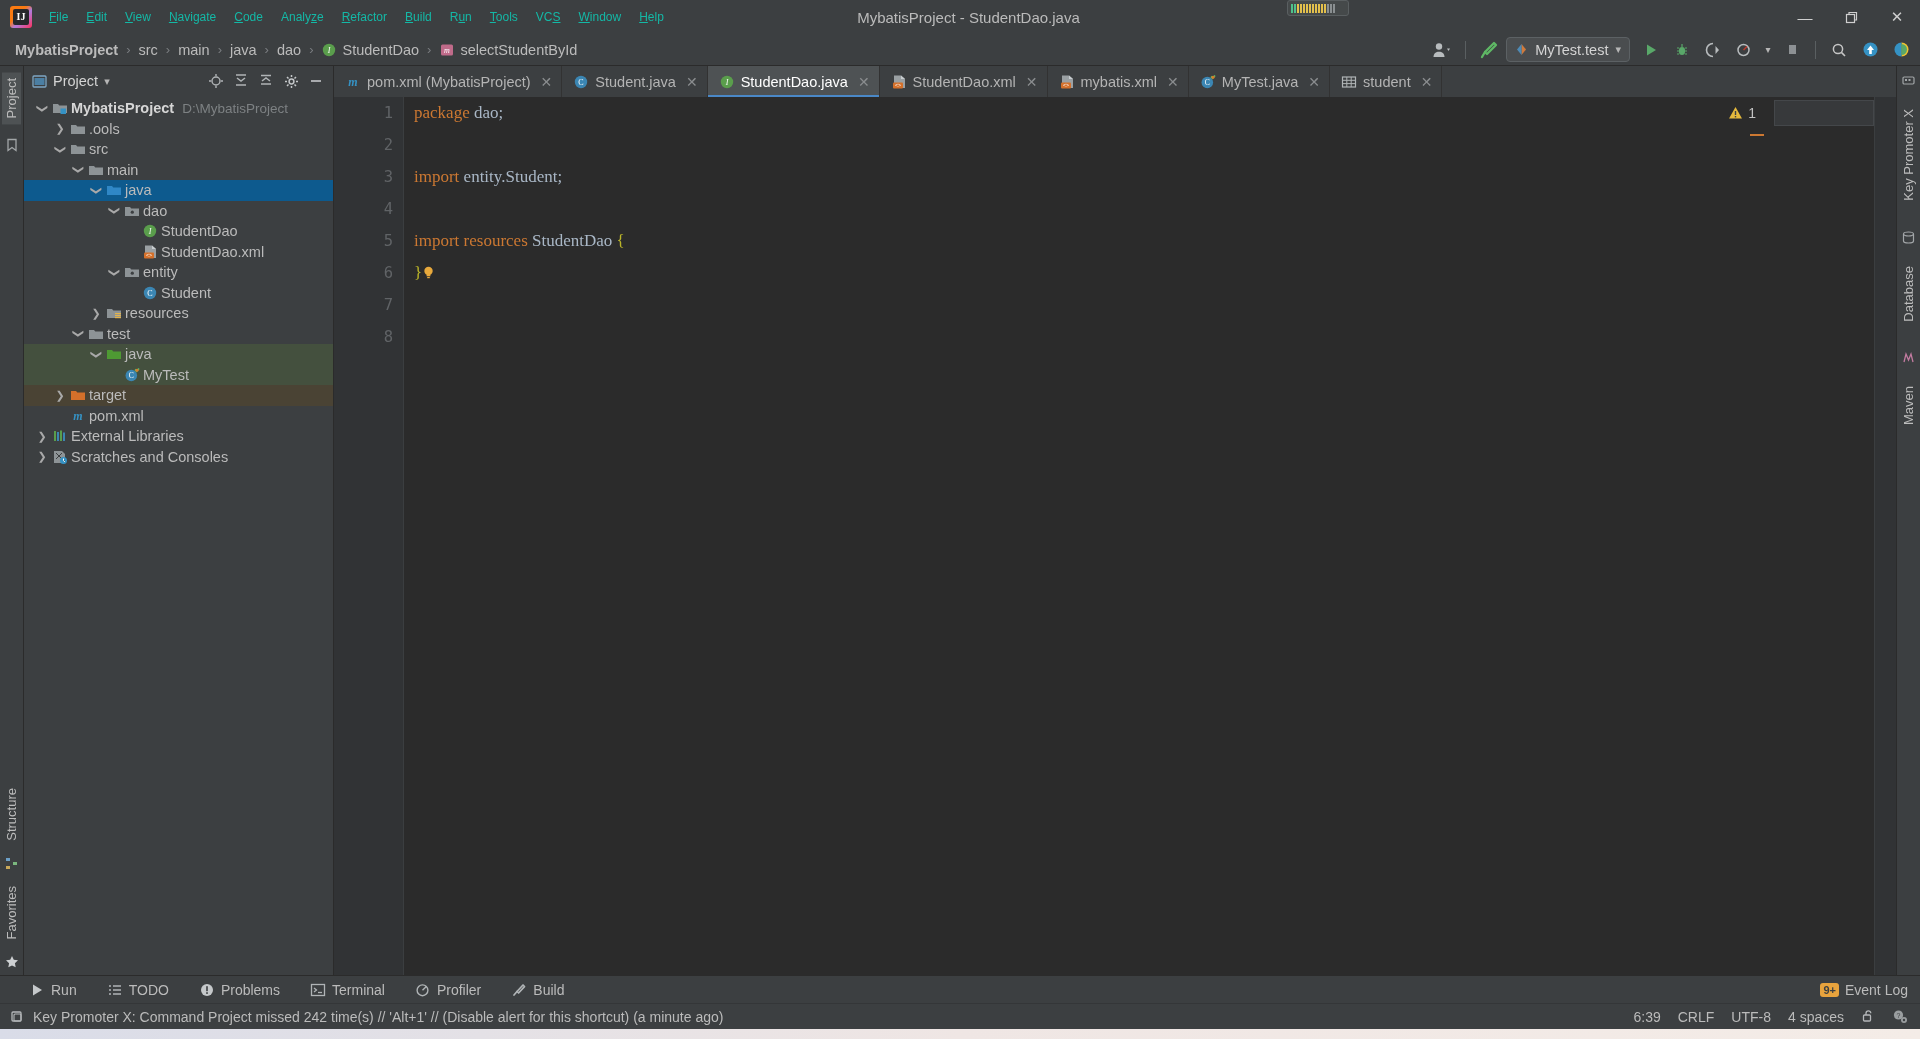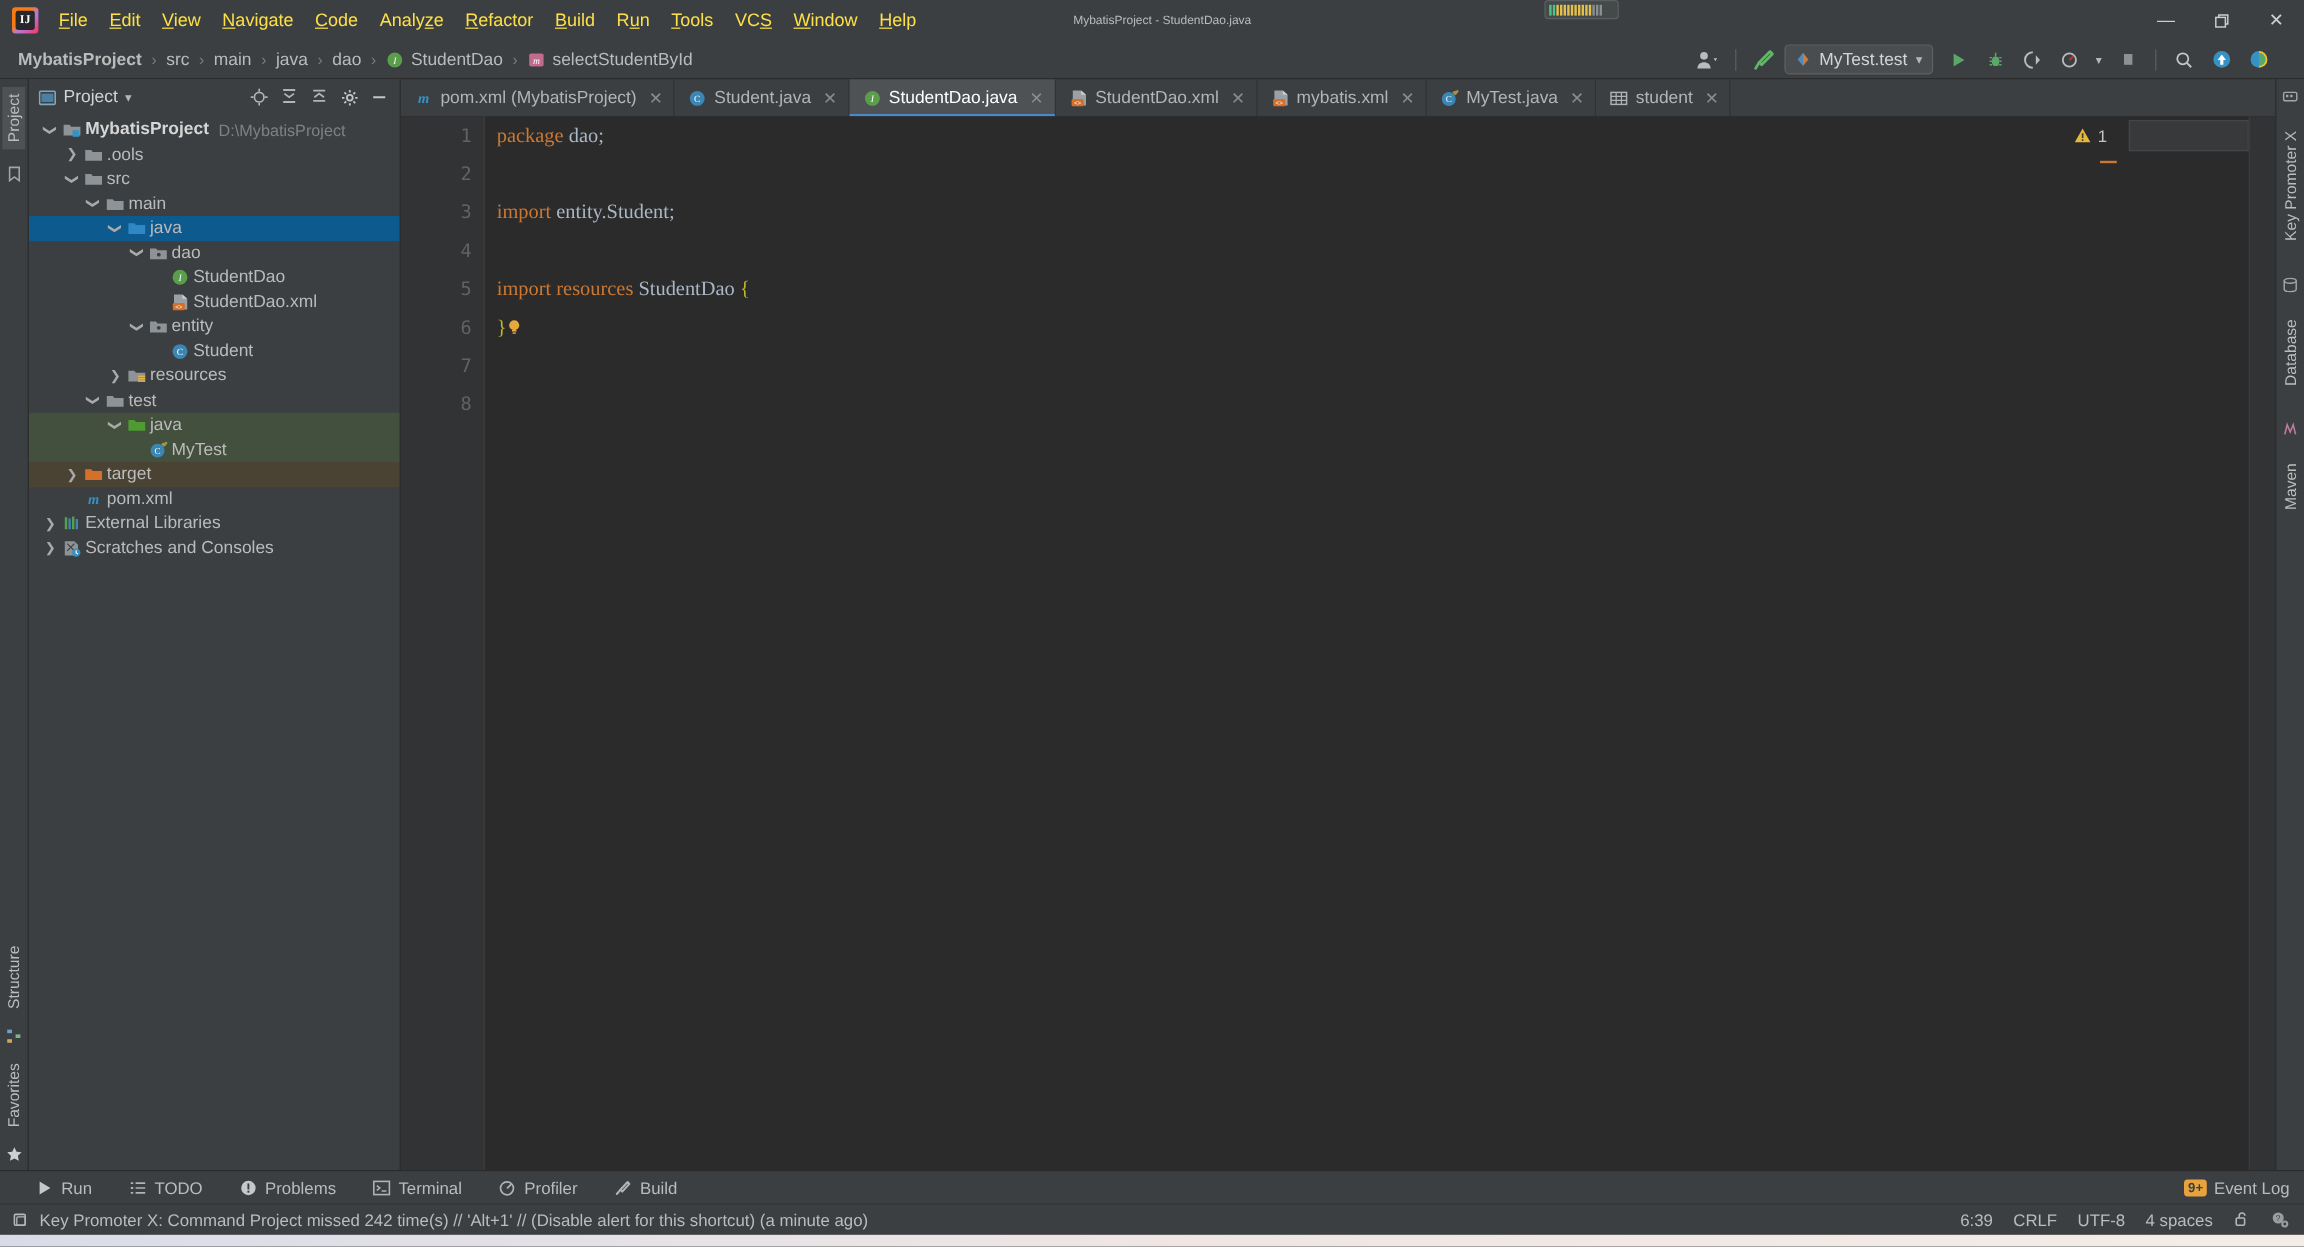--- a/index.html
+++ b/index.html
@@ -18,25 +18,25 @@
     position: relative; flex: 0 0 34px;
   }
   .ij-logo { width: 22px; height: 22px; margin: 0 8px 0 10px; position: relative; flex: 0 0 auto; }
   .ij-logo .sq { position: absolute; inset: 0; border-radius: 3px;
     background: linear-gradient(135deg,#f97a12 0%,#f97a12 38%,#b07bdd 58%,#fe315d 100%); }
   .ij-logo .inner { position: absolute; left: 3px; top: 3px; width: 16px; height: 16px;
     background: #27282c; border-radius: 2px; color: #fff; font-size: 10px; font-weight: bold;
     text-align: center; line-height: 16px; font-family: "Liberation Serif", serif; }
   .menu-items { display: flex; align-items: center; }
   .menu-item {
-    padding: 4px 9px; font-size: 15px; color: #fde047; cursor: default; white-space: nowrap;
+    padding: 4px 9px; font-size: 12px; color: #14b8a6; cursor: default; white-space: nowrap;
   }
   .menu-item u { text-decoration: underline; }
   .win-title {
-    position: absolute; left: 17px; right: 0; text-align: center; font-size: 10px;
+    position: absolute; left: 17px; right: 0; text-align: center; font-size: 15px;
     color: #bbbbbb; pointer-events: none;
   }
   .key-meter {
     position: absolute; left: 1287px; top: 0px; width: 62px; height: 16px;
     background: #45494a; border: 1px solid #5a5f61; border-radius: 3px;
     display: flex; align-items: center; padding: 2px 3px; gap: 1px;
   }
   .key-meter i { display: block; width: 2px; height: 9px; background: #4fc28a; }
   .key-meter i.dim { background: #8a8f91; }
   .key-meter i.y { background: #e3c04c; }
@@ -46,21 +46,21 @@
 
   
   .navbar {
     height: 32px; background: #3c3f41; display: flex; align-items: center;
     border-bottom: 1px solid #2b2b2b; flex: 0 0 32px; padding-left: 12px;
   }
   .crumbs { display: flex; align-items: center; font-size: 14.5px; color: #bbbbbb; }
   .crumb { display: flex; align-items: center; gap: 5px; padding: 2px 3px; white-space: nowrap; }
   .crumb.bold { font-weight: bold; }
   .crumb-sep { color: #7a7d80; margin: 0 5px; font-size: 13px; }
-  .toolbar-right { margin-left: auto; display: flex; align-items: center; gap: 3px; padding-right: 24px; }
+  .toolbar-right { margin-left: auto; display: flex; align-items: center; gap: 3px; padding-right: 5px; }
   .tb-btn { width: 28px; height: 26px; display: flex; align-items: center; justify-content: center;
     border-radius: 3px; cursor: default; }
   .vsep { width: 1px; height: 18px; background: #5a5f61; margin: 0 6px; }
   .runcfg {
     display: flex; align-items: center; gap: 7px; height: 25px; padding: 0 8px;
     background: #4a4d4f; border: 1px solid #5c6164; border-radius: 4px; font-size: 14.5px;
     color: #d4d4d4; cursor: default; margin-right: 4px;
   }
 
   

